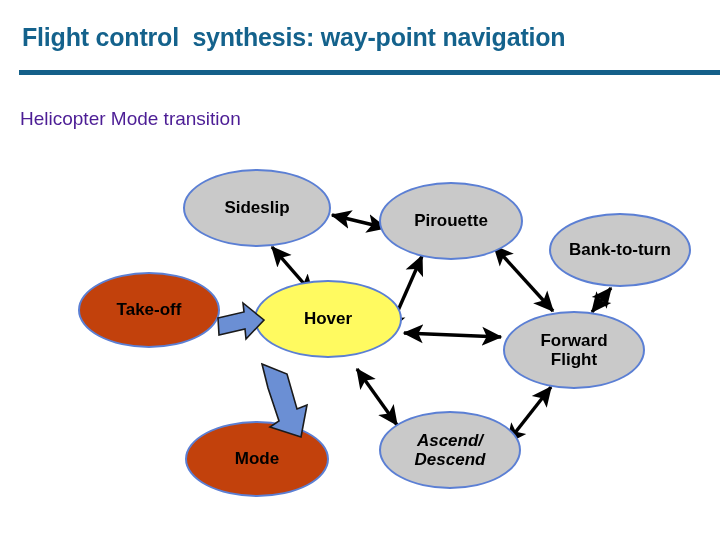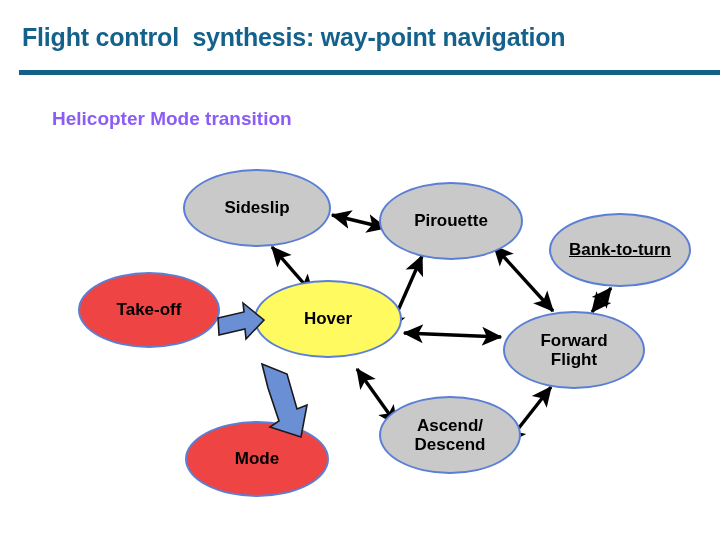--- a/index.html
+++ b/index.html
@@ -39,25 +39,25 @@
   #bottom-rule {
     position: absolute;
     left: 11px;
     top: 527px;
     width: 701px;
     height: 4px;
     background: #2a7a9b;
   }
   #subtitle {
     position: absolute;
-    left: 44px;
+    left: 12px;
     top: 108px;
     font-size: 19px;
-    font-weight: bold;
-    color: #8b5cf6;
+    font-weight: normal;
+    color: #4c1d95;
     white-space: pre;
   }
   #diagram {
     position: absolute;
     left: 0;
     top: 0;
     width: 720px;
     height: 540px;
     padding-left: 36px;
   }
@@ -71,24 +71,24 @@
     box-sizing: border-box;
     border: 2px solid #5b7fd4;
     font-size: 17px;
     font-weight: bold;
     color: #000000;
     line-height: 1.12;
     white-space: pre-line;
     z-index: 5;
   }
   .node.fill-gray   { background: #c9c9c9; }
-  .node.fill-green  { background: #ef4444; }
+  .node.fill-green  { background: #c2410c; }
   .node.fill-yellow { background: #fffa60; }
   .node .node-label { display: block; }
-  .node.overflow-label { overflow: visible; text-decoration: underline; }
+  .node.overflow-label { overflow: visible; }
   .node.overflow-label .node-label {
     white-space: nowrap;
     position: relative;
   }
   svg.edges {
     position: absolute;
     left: 0;
     top: 0;
     width: 720px;
     height: 540px;
@@ -150,21 +150,21 @@
 
     <div id="node-layer">
         <div class="node fill-gray" style="left: 175px; top: 169px; width: 148px; height: 78px; border-color: rgb(91, 127, 212);"><span class="node-label">Sideslip</span></div>
         <div class="node fill-gray" style="left: 371px; top: 182px; width: 144px; height: 78px; border-color: rgb(91, 127, 212); text-align: right;"><span class="node-label">Pirouette</span></div>
         <div class="node fill-gray overflow-label" style="left: 541px; top: 213px; width: 142px; height: 74px; border-color: rgb(91, 127, 212);"><span class="node-label">Bank-to-turn</span></div>
         <div class="node fill-green" style="left: 70px; top: 272px; width: 142px; height: 76px; border-color: rgb(91, 127, 212);"><span class="node-label">Take-off</span></div>
         <div class="node fill-yellow" style="left: 246px; top: 280px; width: 148px; height: 78px; border-color: rgb(91, 127, 212);"><span class="node-label">Hover</span></div>
         <div class="node fill-gray" style="left: 495px; top: 311px; width: 142px; height: 78px; border-color: rgb(91, 127, 212);"><span class="node-label">Forward
 Flight</span></div>
         <div class="node fill-green" style="left: 177px; top: 421px; width: 144px; height: 76px; border-color: rgb(91, 127, 212);"><span class="node-label">Mode</span></div>
-        <div class="node fill-gray" style="left: 371px; top: 396px; width: 142px; height: 78px; border-color: rgb(91, 127, 212);"><span class="node-label">Ascend/
+        <div class="node fill-gray" style="left: 371px; top: 411px; width: 142px; height: 78px; border-color: rgb(91, 127, 212); font-style: italic;"><span class="node-label">Ascend/
 Descend</span></div>
       </div>
 
   </div>
 
   <div id="bottom-rule"></div>
 
 </div>
 
 </body></html>

